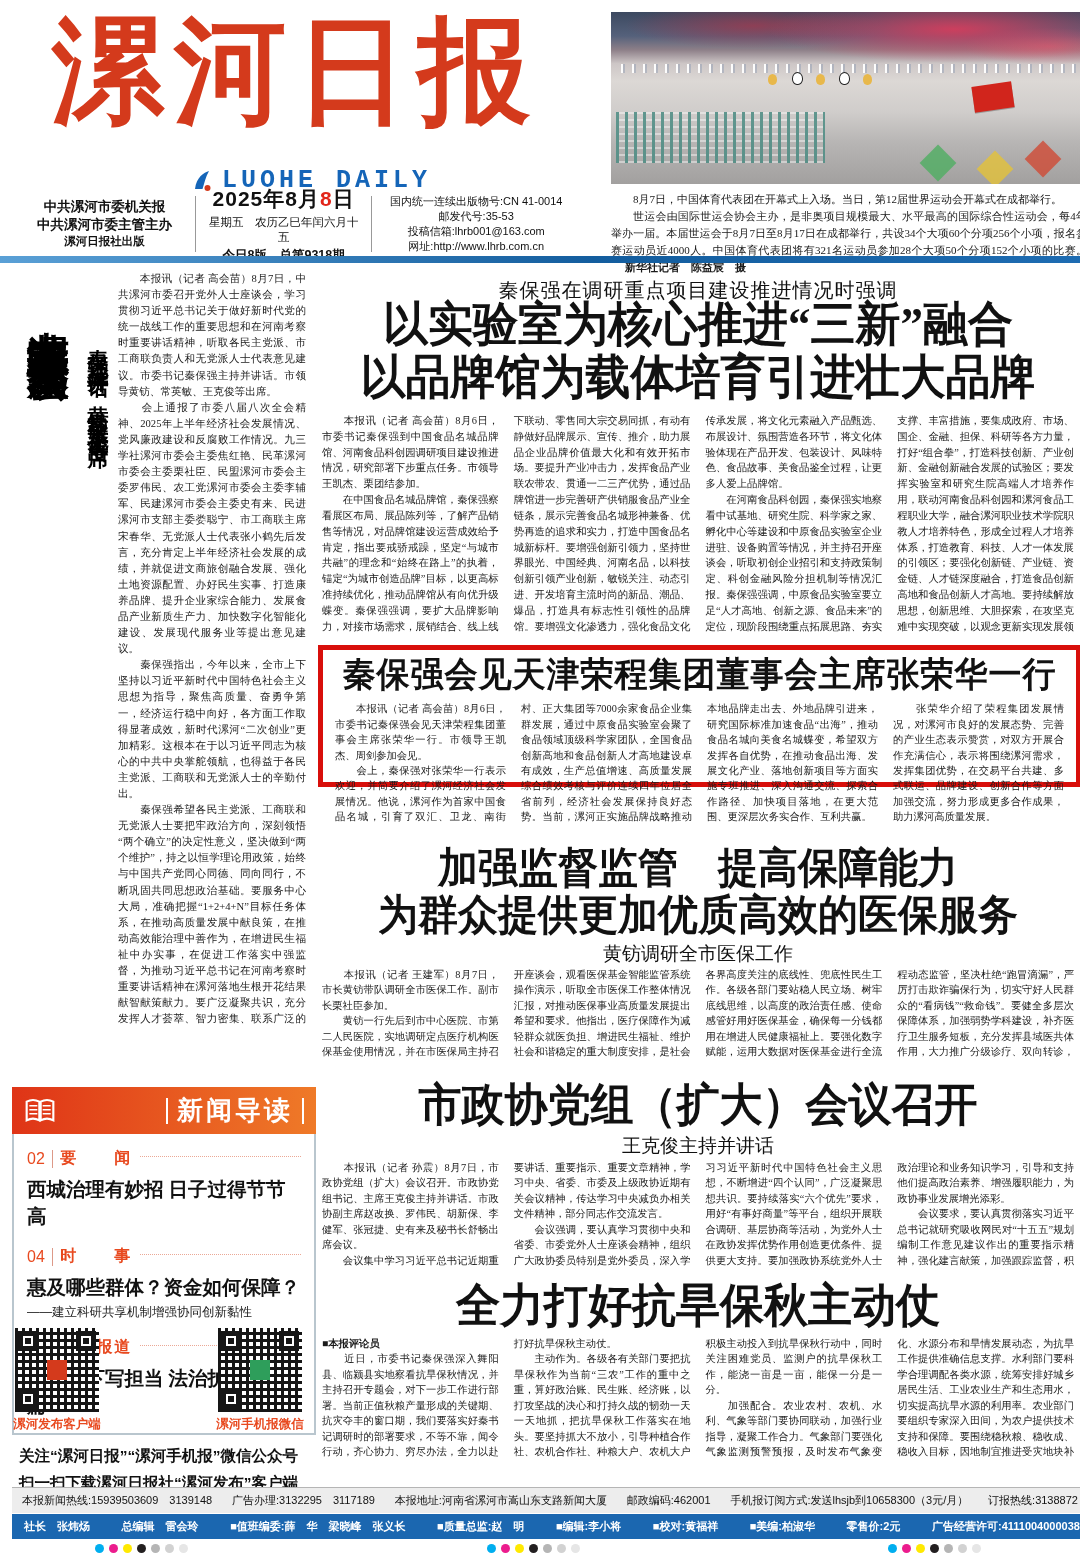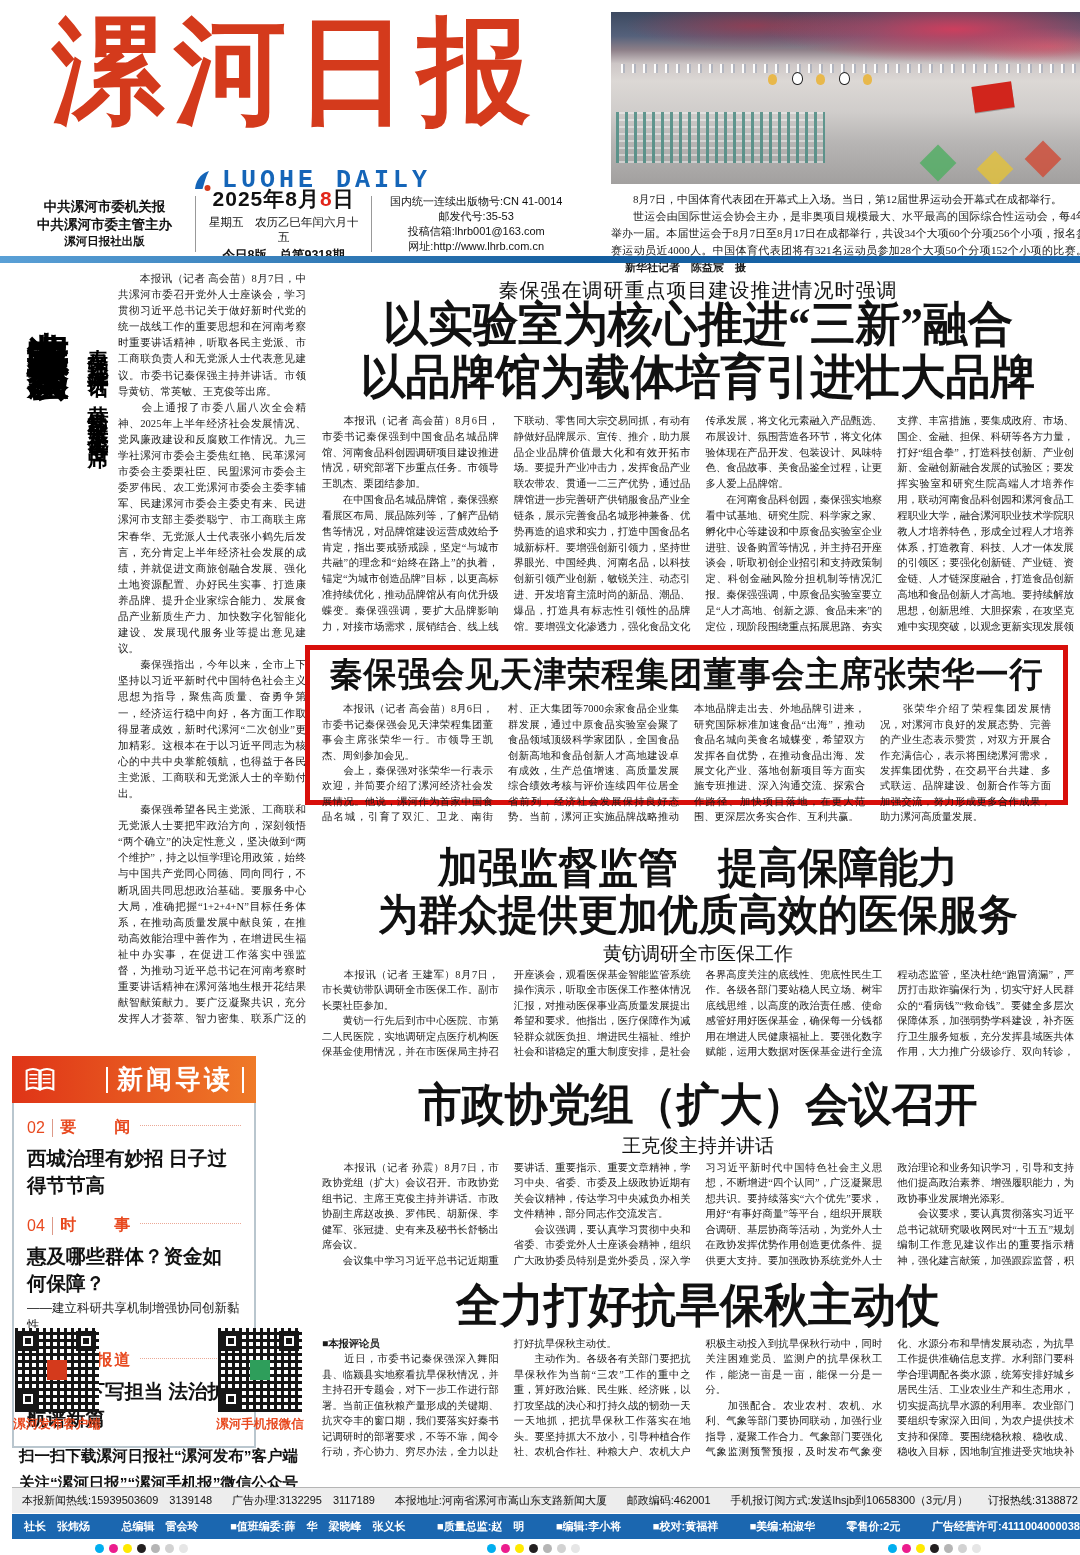--- a/index.html
+++ b/index.html
@@ -166,21 +166,21 @@
 
   <div class="abs blue-bar" style="left:0;top:256px;width:1080px;height:7px;"></div>
 
   <div class="abs v-headline" style="left:18px;top:298px;height:670px;">中共漯河市委召开党外人士座谈会</div>
   <div class="abs v-subtitle" style="left:84px;top:332px;height:640px;">秦保强主持并讲话　黄钫常英敏王克俊等出席</div>
   <div class="abs body-text just prewrap" style="left:118px;top:271px;width:188px;height:756px;font-size:10.6px;line-height:1.52;">　　本报讯（记者 高会苗）8月7日，中共漯河市委召开党外人士座谈会，学习贯彻习近平总书记关于做好新时代党的统一战线工作的重要思想和在河南考察时重要讲话精神，听取各民主党派、市工商联负责人和无党派人士代表意见建议。市委书记秦保强主持并讲话。市领导黄钫、常英敏、王克俊等出席。
 　　会上通报了市委八届八次全会精神、2025年上半年经济社会发展情况、党风廉政建设和反腐败工作情况。九三学社漯河市委会主委焦红艳、民革漯河市委会主委栗社臣、民盟漯河市委会主委罗伟民、农工党漯河市委会主委李辅军、民建漯河市委会主委史有来、民进漯河市支部主委娄聪宁、市工商联主席宋春华、无党派人士代表张小鹤先后发言，充分肯定上半年经济社会发展的成绩，并就促进文商旅创融合发展、强化土地资源配置、办好民生实事、打造康养品牌、提升企业家综合能力、发展食品产业新质生产力、加快数字化智能化建设、发展现代服务业等提出意见建议。
 　　秦保强指出，今年以来，全市上下坚持以习近平新时代中国特色社会主义思想为指导，聚焦高质量、奋勇争第一，经济运行稳中向好，各方面工作取得显著成效，新时代漯河“二次创业”更加精彩。这根本在于以习近平同志为核心的中共中央掌舵领航，也得益于各民主党派、工商联和无党派人士的辛勤付出。
 　　秦保强希望各民主党派、工商联和无党派人士要把牢政治方向，深刻领悟“两个确立”的决定性意义，坚决做到“两个维护”，持之以恒学理论用政策，始终与中国共产党同心同德、同向同行，不断巩固共同思想政治基础。要服务中心大局，准确把握“1+2+4+N”目标任务体系，在推动高质量发展中献良策，在推动高效能治理中善作为，在增进民生福祉中办实事，在促进工作落实中强监督，为推动习近平总书记在河南考察时重要讲话精神在漯河落地生根开花结果献智献策献力。要广泛凝聚共识，充分发挥人才荟萃、智力密集、联系广泛的优势，当好政策落地的“宣传员”、资源汇聚的“联络员”、矛盾纠纷的“调解员”、民营企业的“服务员”，汇聚起团结奋斗的强大正能量。要从严要求，加强领导班子建设、人才队伍建设和作风建设，旗帜鲜明讲政治，甘于奉献顾大局，项目一线长本领，在重大挑战、实践锻炼、实战攻坚、挫折逆境磨炼中持续改进作风、提高履职本领和参政议政水平。中共漯河市委将一如既往支持各民主党派、工商联和无党派人士开展工作，各级党委要为党外人士参政履职创造条件，提供保障，各级统战部门要把准职能定位，不断提升多党合作制度效能，为奋力开创中国式现代化建设漯河新局面作出更大贡献。</div>
 
-  <div class="abs" style="left:12px;top:1056px;width:244px;">
+  <div class="abs" style="left:12px;top:1087px;width:304px;">
     <div class="ng-header">
       <svg width="32" height="28" viewBox="0 0 24 20">
         <path d="M2 3 C5 1.4 8.5 1.4 11.5 3 L11.5 17 C8.5 15.4 5 15.4 2 17 Z" fill="none" stroke="#fff" stroke-width="1.6"></path>
         <path d="M22 3 C19 1.4 15.5 1.4 12.5 3 L12.5 17 C15.5 15.4 19 15.4 22 17 Z" fill="none" stroke="#fff" stroke-width="1.6"></path>
         <path d="M4 6 h6 M4 9 h6 M4 12 h6 M14 6 h6 M14 9 h6 M14 12 h6" stroke="#fff" stroke-width="1.1"></path>
       </svg>
       <div class="ng-title-wrap">
         <span class="ng-vbar"></span>
         <span class="ng-title">新闻导读</span>
         <span class="ng-vbar"></span>
@@ -233,33 +233,33 @@
         <div class="qr">
           <span class="finder" style="left:3px;top:3px;"></span>
           <span class="finder" style="right:3px;top:3px;"></span>
           <span class="finder" style="left:3px;bottom:3px;"></span>
           <span class="qr-logo" style="background:#2e9e5b;"></span>
         </div>
         <div class="qr-label">漯河手机报微信</div>
       </div>
     </div>
     <div class="qr-caption">
+      <div>关注“漯河日报”“漯河手机报”微信公众号</div>
       <div>扫一扫下载漯河日报社“漯河发布”客户端</div>
-      <div>关注“漯河日报”“漯河手机报”微信公众号</div>
     </div>
   </div>
 
   <div class="abs kicker" style="left:322px;top:277px;width:752px;">秦保强在调研重点项目建设推进情况时强调</div>
   <div class="abs headline" style="left:322px;top:300px;width:752px;font-size:45px;">以实验室为核心推进“三新”融合</div>
   <div class="abs headline" style="left:322px;top:353px;width:752px;font-size:45px;">以品牌馆为载体培育引进壮大品牌</div>
   <div class="abs body-text just prewrap cols4" style="left:322px;top:413px;width:752px;height:223px;font-size:10.4px;line-height:1.52;">　　本报讯（记者 高会苗）8月6日，市委书记秦保强到中国食品名城品牌馆、河南食品科创园调研项目建设推进情况，研究部署下步重点任务。市领导王凯杰、栗团结参加。
 　　在中国食品名城品牌馆，秦保强察看展区布局、展品陈列等，了解产品销售等情况，对品牌馆建设运营成效给予肯定，指出要戒骄戒躁，坚定“与城市共融”的理念和“始终在路上”的执着，锚定“为城市创造品牌”目标，以更高标准持续优化，推动品牌馆从有向优升级蝶变。秦保强强调，要扩大品牌影响力，对接市场需求，展销结合、线上线下联动、零售同大宗交易同抓，有动有静做好品牌展示、宣传、推介，助力展品企业品牌价值最大化和有效开拓市场。要提升产业冲击力，发挥食品产业联农带农、贯通一二三产优势，通过品牌馆进一步完善研产供销服食品产业全链条，展示完善食品名城形神兼备、优势再造的追求和实力，打造中国食品名城新标杆。要增强创新引领力，坚持世界眼光、中国经典、河南名品，以科技创新引领产业创新，敏锐关注、动态引进、开发培育主流时尚的新品、潮品、爆品，打造具有标志性引领性的品牌馆。要增强文化渗透力，强化食品文化传承发展，将文化元素融入产品甄选、布展设计、氛围营造各环节，将文化体验体现在产品开发、包装设计、风味特色、食品故事、美食品鉴全过程，让更多人爱上品牌馆。
 　　在河南食品科创园，秦保强实地察看中试基地、研究生院、科学家之家、孵化中心等建设和中原食品实验室企业进驻、设备购置等情况，并主持召开座谈会，听取初创企业招引和支持政策制定、科创金融风险分担机制等情况汇报。秦保强强调，中原食品实验室要立足“人才高地、创新之源、食品未来”的定位，现阶段围绕重点拓展思路、夯实支撑、丰富措施，要集成政府、市场、国企、金融、担保、科研等各方力量，打好“组合拳”，打造科技创新、产业创新、金融创新融合发展的试验区；要发挥实验室和研究生院高端人才培养作用，联动河南食品科创园和漯河食品工程职业大学，融合漯河职业技术学院职教人才培养特色，形成全过程人才培养体系，打造教育、科技、人才一体发展的引领区；要强化创新链、产业链、资金链、人才链深度融合，打造食品创新高地和食品创新人才高地。要持续解放思想，创新思维、大胆探索，在攻坚克难中实现突破，以观念更新实现发展领先。要坚持节约集约，“攥紧拳头”把资源要素匹配给技术高端前沿、产业带动强劲的企业，确保资源高效利用和园区持续发展。要营造友好环境，以科学家为中心，围绕科学家之需营造宜居宜业宜创友好环境，让科研人员安心科研、大胆创业、成就事业。要开放包容共享，建立科研共享机制增强协同创新黏性，集聚各路英才、各方企业、各类要素开展科研活动，加速科研成果转化落地。要集成各类优势，串联实验室、孵化器、中试基地、研究生院、科学家等创新要素，以开放开明的姿态服务企业发展，形成创新要素集聚和创新带动倍增效应。</div>
 
-  <div class="abs red-box" style="left:305px;top:645px;width:763px;height:160px;">
+  <div class="abs red-box" style="left:318px;top:645px;width:763px;height:142px;">
     <div class="headline" style="font-size:33px;letter-spacing:1px;">秦保强会见天津荣程集团董事会主席张荣华一行</div>
     <div class="body-text just prewrap cols4" style="margin-top:9px;height:126px;font-size:10.3px;line-height:1.5;">　　本报讯（记者 高会苗）8月6日，市委书记秦保强会见天津荣程集团董事会主席张荣华一行。市领导王凯杰、周剑参加会见。
 　　会上，秦保强对张荣华一行表示欢迎，并简要介绍了漯河经济社会发展情况。他说，漯河作为首家中国食品名城，引育了双汇、卫龙、南街村、正大集团等7000余家食品企业集群发展，通过中原食品实验室会聚了食品领域顶级科学家团队，全国食品创新高地和食品创新人才高地建设卓有成效，生产总值增速、高质量发展综合绩效考核与评价连续四年位居全省前列，经济社会发展保持良好态势。当前，漯河正实施品牌战略推动本地品牌走出去、外地品牌引进来，研究国际标准加速食品“出海”，推动食品名城向美食名城蝶变，希望双方发挥各自优势，在推动食品出海、发展文化产业、落地创新项目等方面实施专班推进、深入沟通交流、探索合作路径、加快项目落地，在更大范围、更深层次务实合作、互利共赢。
 　　张荣华介绍了荣程集团发展情况，对漯河市良好的发展态势、完善的产业生态表示赞赏，对双方开展合作充满信心，表示将围绕漯河需求，发挥集团优势，在交易平台共建、多式联运、品牌建设、创新合作等方面加强交流，努力形成更多合作成果，助力漯河高质量发展。</div>
   </div>
 
   <div class="abs headline" style="left:322px;top:846px;width:752px;font-size:40px;">加强监督监管　提高保障能力</div>
   <div class="abs headline" style="left:322px;top:893px;width:752px;font-size:40px;">为群众提供更加优质高效的医保服务</div>
   <div class="abs subhead" style="left:322px;top:941px;width:752px;">黄钫调研全市医保工作</div>
   <div class="abs body-text just prewrap cols4" style="left:322px;top:967px;width:752px;height:107px;font-size:10.3px;line-height:1.5;">　　本报讯（记者 王建军）8月7日，市长黄钫带队调研全市医保工作。副市长栗社臣参加。

